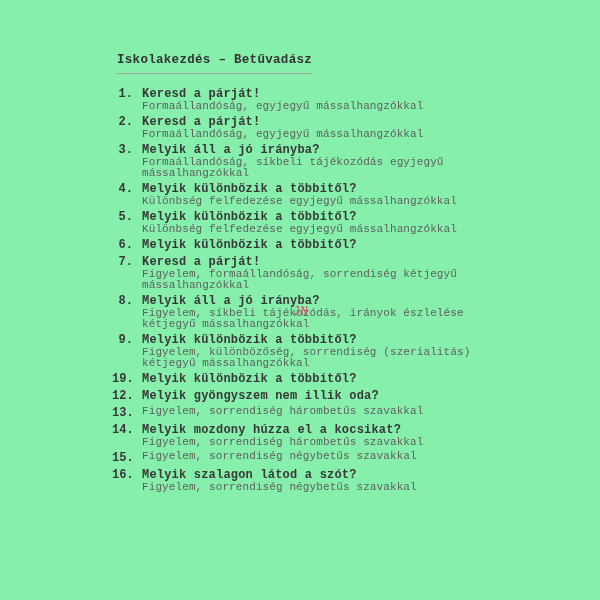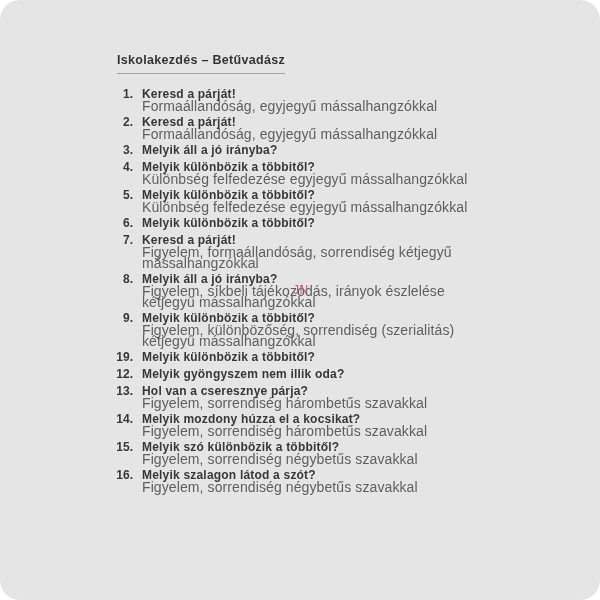--- a/index.html
+++ b/index.html
@@ -4,25 +4,24 @@
 <style>
   html, body {
     margin: 0;
     padding: 0;
     background: #ffffff;
   }
   .page {
     position: relative;
     width: 600px;
     height: 600px;
-    background: #e5e5e5;
+    background: #86efac;
     overflow: hidden;
-    font-family: Liberation Sans, sans-serif;
+    font-family: Liberation Mono, monospace;
     color: #383838;
-    border-radius: 20px;
   }
   .content {
     position: absolute;
     left: 112px;
     top: 50px;
     width: 382px;
   }
   .doc-title {
     display: inline-block;
     margin: 0 0 13px 5px;
@@ -60,21 +59,21 @@
   }
   .heading {
     position: relative;
     font-size: 12px;
     font-weight: bold;
     color: #383838;
     line-height: 14px;
     letter-spacing: 0.2px;
   }
   .sub {
-    font-size: 14px;
+    font-size: 11px;
     color: #5f5f5f;
     line-height: 11px;
     letter-spacing: 0.1px;
   }
   .wm {
     position: absolute;
     left: 151px;
     top: 11px;
     font-size: 12px;
     font-weight: normal;
@@ -111,20 +110,21 @@
     </div>
   </li>
 
   <li class="item">
     <span class="num">3.</span>
     <div class="body">
       <div class="heading">
         <span>Melyik áll a jó irányba?</span>
         
       </div>
+      <div class="sub">Formaállandóság, síkbeli tájékozódás egyjegyű mássalhangzókkal</div>
     </div>
   </li>
 
   <li class="item">
     <span class="num">4.</span>
     <div class="body">
       <div class="heading">
         <span>Melyik különbözik a többitől?</span>
         
       </div>
@@ -203,46 +203,38 @@
       <div class="heading">
         <span>Melyik gyöngyszem nem illik oda?</span>
         
       </div>
     </div>
   </li>
 
   <li class="item">
     <span class="num">13.</span>
     <div class="body">
-      <div class="heading">
-        <span>Hol van a cseresznye párja?</span>
-        
-      </div>
       <div class="sub">Figyelem, sorrendiség hárombetűs szavakkal</div>
     </div>
   </li>
 
   <li class="item">
     <span class="num">14.</span>
     <div class="body">
       <div class="heading">
         <span>Melyik mozdony húzza el a kocsikat?</span>
         
       </div>
       <div class="sub">Figyelem, sorrendiség hárombetűs szavakkal</div>
     </div>
   </li>
 
   <li class="item">
     <span class="num">15.</span>
     <div class="body">
-      <div class="heading">
-        <span>Melyik szó különbözik a többitől?</span>
-        
-      </div>
       <div class="sub">Figyelem, sorrendiség négybetűs szavakkal</div>
     </div>
   </li>
 
   <li class="item">
     <span class="num">16.</span>
     <div class="body">
       <div class="heading">
         <span>Melyik szalagon látod a szót?</span>
         

